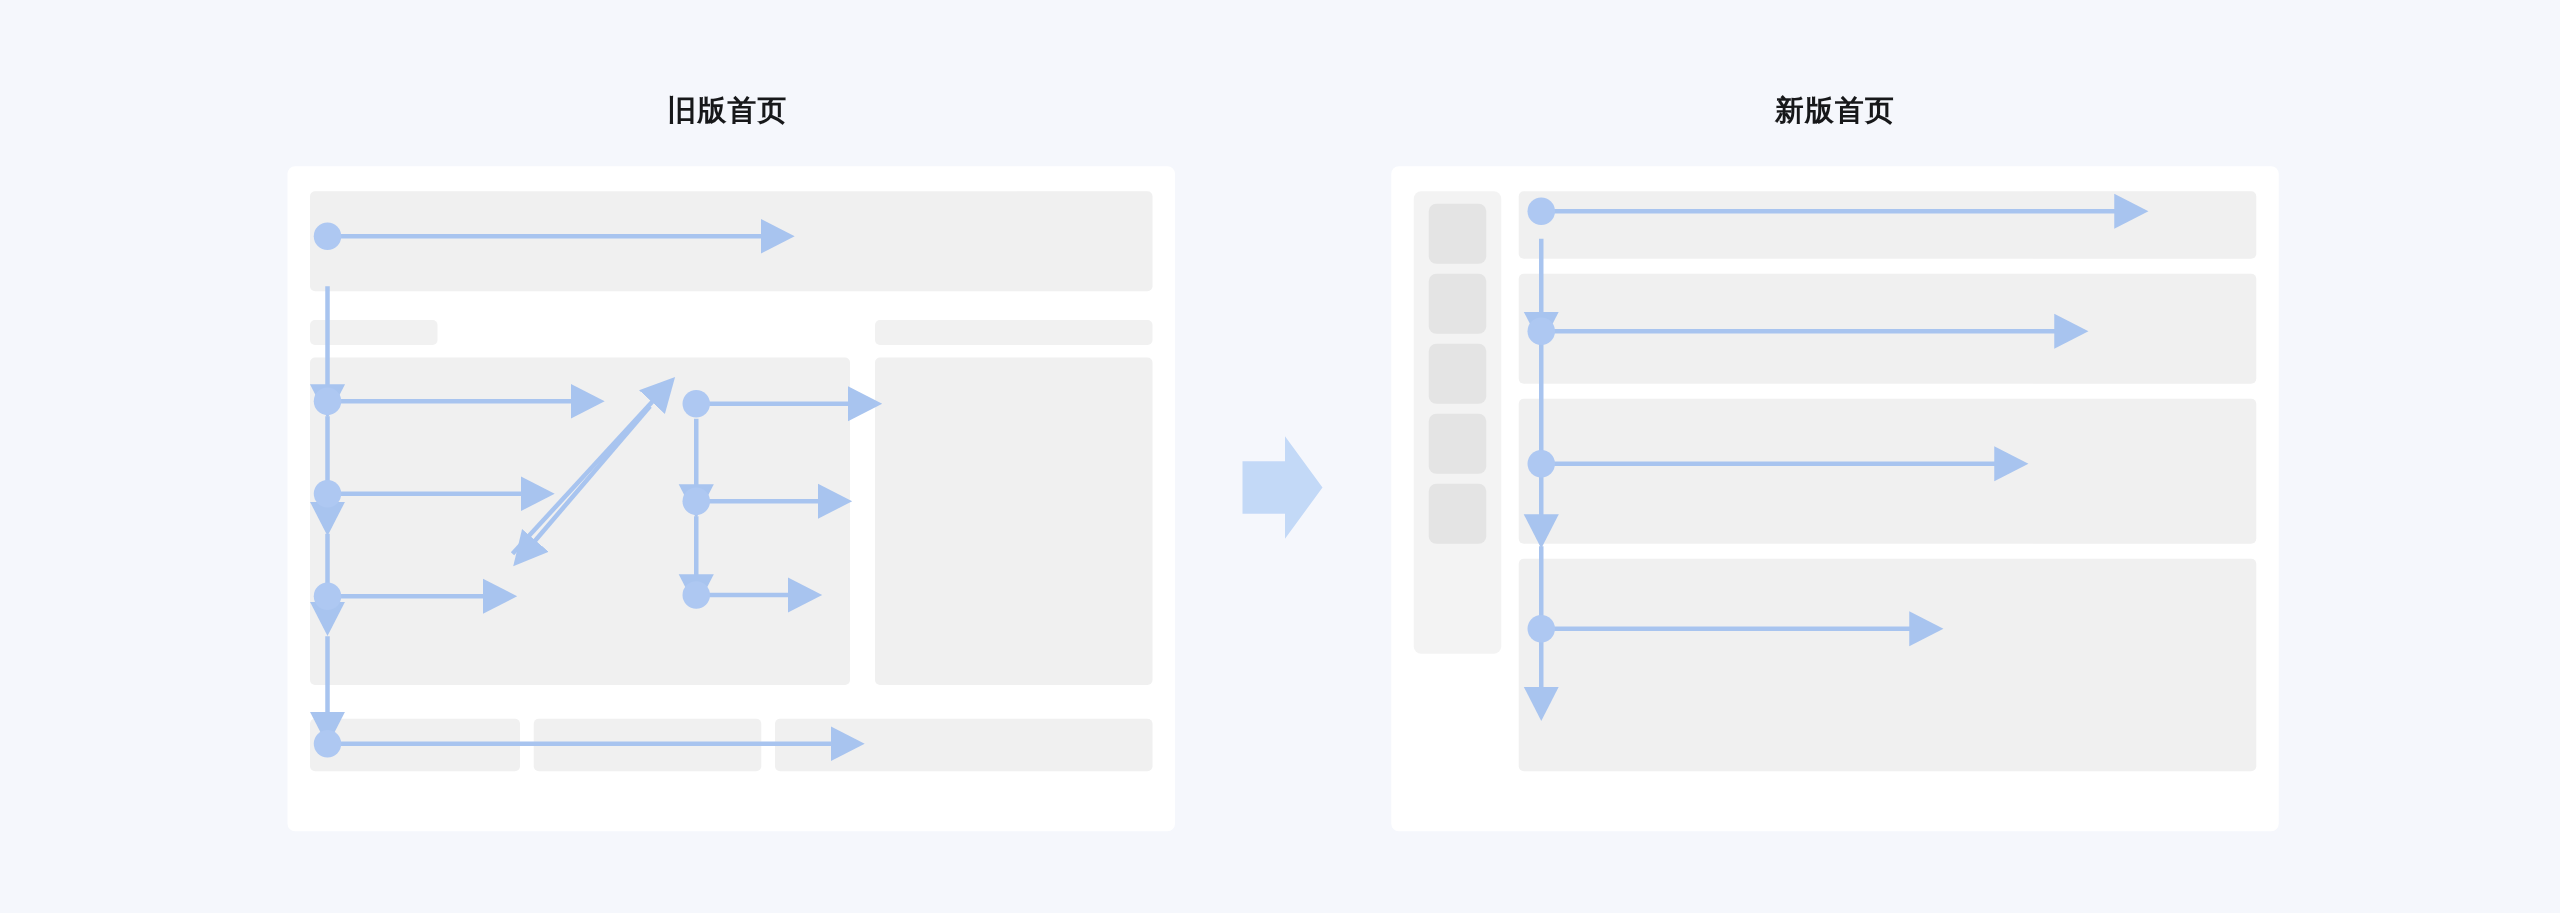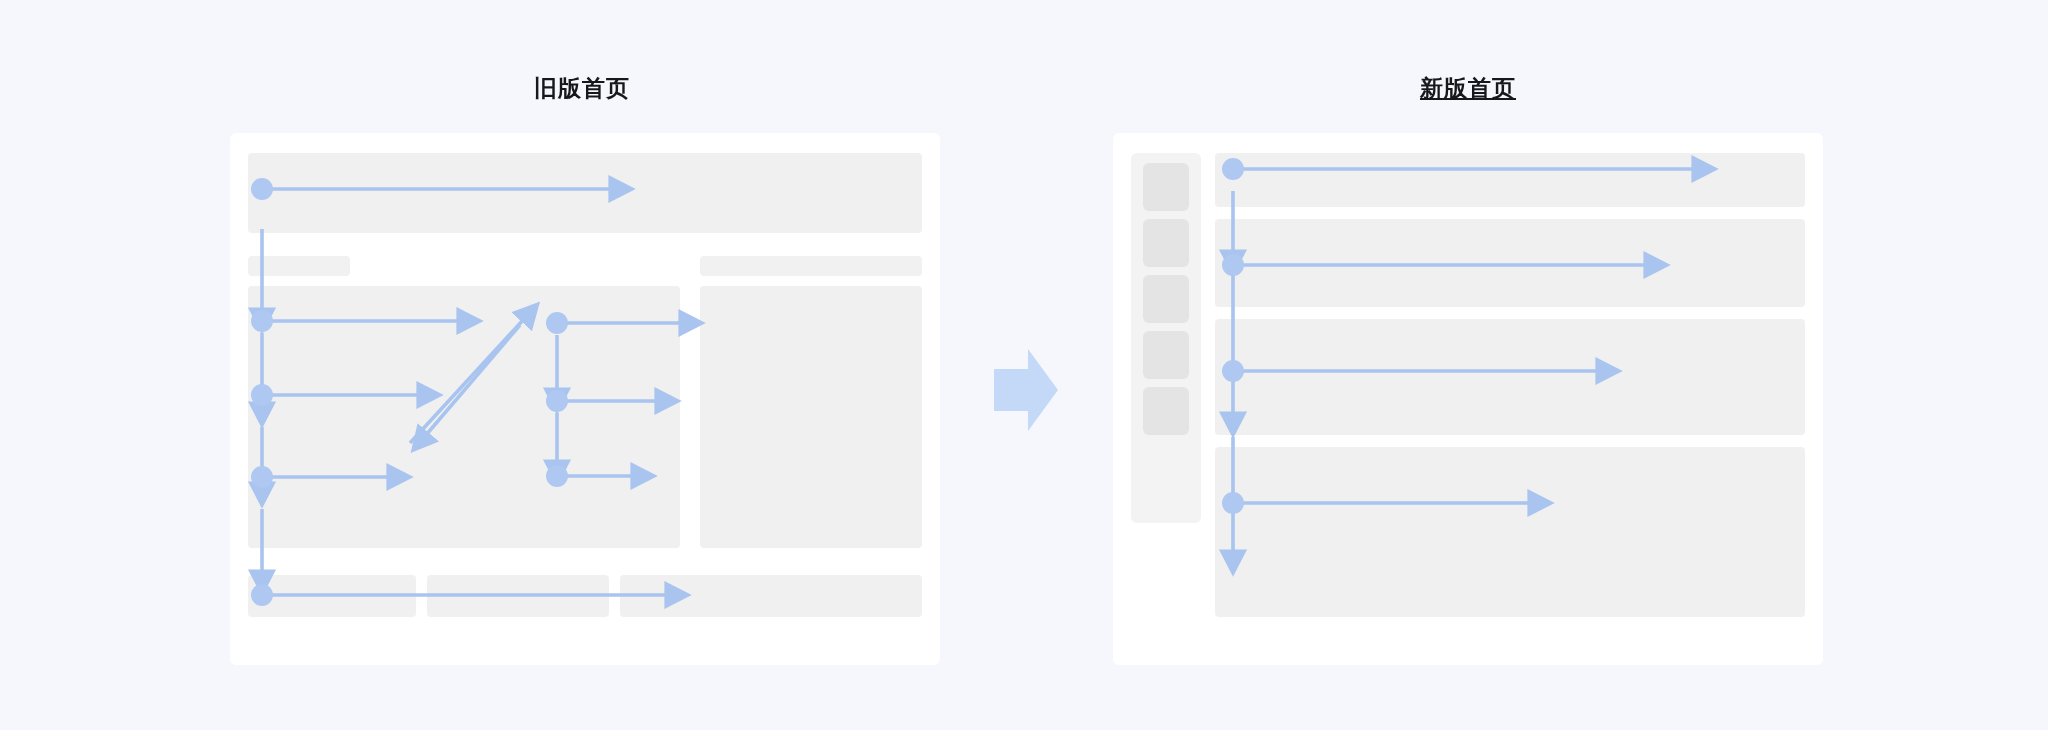--- a/index.html
+++ b/index.html
@@ -24,21 +24,21 @@
   .panel-title {
     position: absolute;
     font-size: 23px;
     font-weight: bold;
     color: #17181a;
     letter-spacing: 1px;
     white-space: nowrap;
     transform: translateX(-50%);
   }
   #title-old { left: 582px; top: 73px; }
-  #title-new { left: 1468px; top: 73px; text-decoration: underline; }
+  #title-new { left: 1468px; top: 73px; }
 
   
   .card {
     position: absolute;
     background: #ffffff;
     border-radius: 6px;
   }
   #card-old {
     left: 230px;
     top: 133px;

